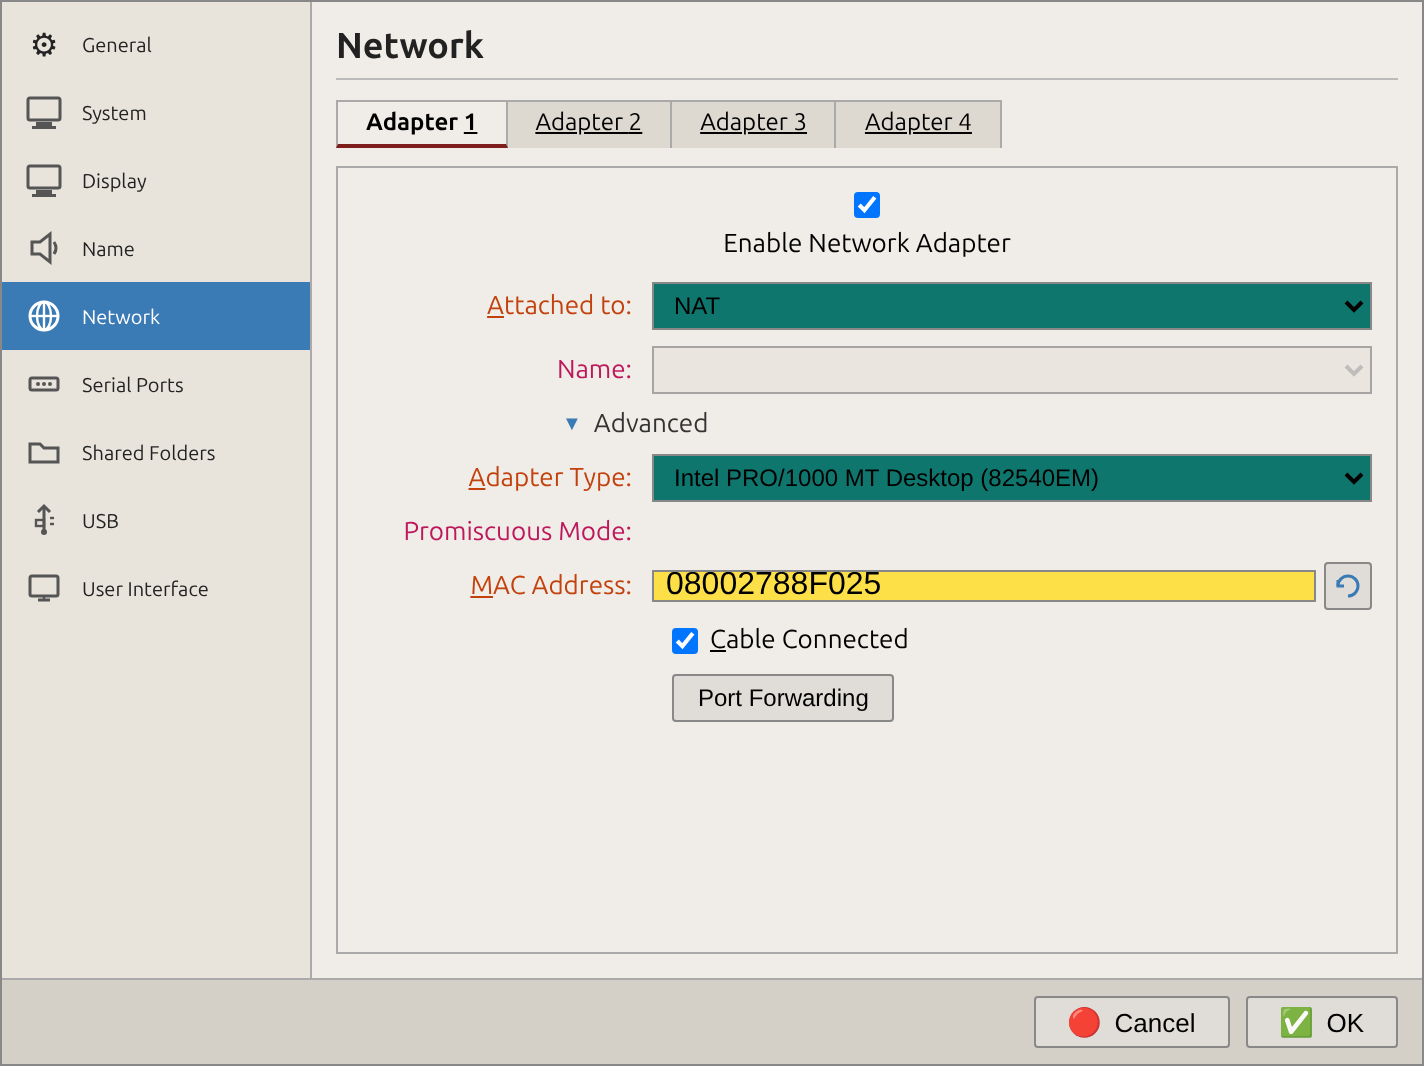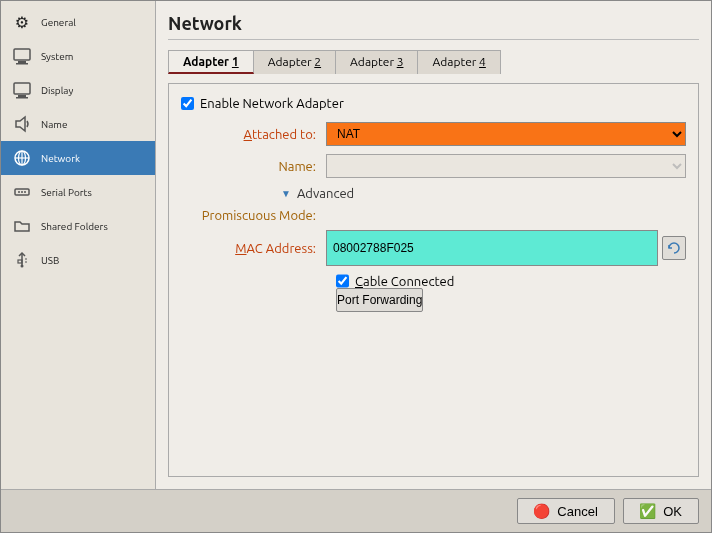--- a/index.html
+++ b/index.html
@@ -89,73 +89,75 @@
       position: relative;
     }
     .tab.active {
       background: #f0ede8;
       border-bottom: 2px solid #7f1d1d;
       font-weight: bold;
       z-index: 2;
     }
     .tab + .tab {
       margin-left: -1px;
+      text-decoration: underline;
     }
     
     .content-area {
       border: 1px solid #aaa;
       background: #f0ede8;
       padding: 12px;
       flex: 1;
       margin-top: -1px;
     }
     .enable-row {
       display: flex;
       align-items: center;
       margin-bottom: 12px;
       gap: 6px;
+      flex-direction: column;
     }
     .form-row {
       display: flex;
       align-items: center;
       margin-bottom: 8px;
     }
     .form-label {
       width: 145px;
       text-align: right;
       padding-right: 10px;
       color: #c2410c;
       font-size: 13px;
     }
     .form-label.disabled {
-      color: #a16207;
+      color: #be185d;
     }
     .form-control {
       flex: 1;
       max-width: 360px;
     }
     select {
       width: 100%;
       padding: 3px 6px;
       border: 1px solid #888;
-      background: #f97316;
+      background: #0f766e;
       font-size: 12px;
       height: 24px;
     }
     select:disabled {
       background: #e8e4dc;
       color: #aaa;
     }
     input[type="text"] {
       width: 100%;
       padding: 3px 6px;
       border: 1px solid #888;
-      background: #5eead4;
-      font-size: 12px;
-      height: 36px;
+      background: #fde047;
+      font-size: 16px;
+      height: 16px;
     }
     input[type="text"]:disabled {
       background: #e8e4dc;
       color: #aaa;
     }
     .advanced-row {
       display: flex;
       align-items: center;
       margin-bottom: 8px;
       margin-left: 100px;
@@ -190,28 +192,30 @@
       cursor: pointer;
       display: flex;
       align-items: center;
       justify-content: center;
       font-size: 14px;
       flex-shrink: 0;
       border-radius: 2px;
     }
     .cable-row {
       display: flex;
+      align-items: center;
+      margin-bottom: 10px;
       margin-left: 155px;
       gap: 6px;
     }
     .port-forwarding-row {
       margin-left: 155px;
     }
     .port-forwarding-btn {
-      padding: 4px 0;
+      padding: 4px 12px;
       border: 1px solid #888;
       background: #e0ddd8;
       cursor: pointer;
       font-size: 12px;
       border-radius: 2px;
     }
     
     .dialog-footer {
       padding: 8px 12px;
       display: flex;
@@ -315,20 +319,30 @@
           <svg width="18" height="18" viewBox="0 0 18 18">
               <line x1="9" y1="2" x2="9" y2="15" stroke="#555" stroke-width="1.5"></line>
               <polyline points="6,5 9,2 12,5" fill="none" stroke="#555" stroke-width="1.5"></polyline>
               <rect x="5" y="9" width="4" height="3" fill="none" stroke="#555" stroke-width="1.2"></rect>
               <line x1="12" y1="8" x2="14" y2="8" stroke="#555" stroke-width="1.2"></line>
               <line x1="12" y1="11" x2="14" y2="11" stroke="#555" stroke-width="1.2"></line>
               <circle cx="9" cy="15" r="1.5" fill="#555"></circle>
             </svg>
         </span>
         <span class="sidebar-label">USB</span>
+      </div>
+      <div class="sidebar-item">
+        <span class="sidebar-icon">
+          <svg width="18" height="18" viewBox="0 0 18 18">
+              <rect x="2" y="3" width="14" height="10" rx="1" fill="none" stroke="#555" stroke-width="1.5"></rect>
+              <line x1="6" y1="15" x2="12" y2="15" stroke="#555" stroke-width="1.5"></line>
+              <line x1="9" y1="13" x2="9" y2="15" stroke="#555" stroke-width="1.2"></line>
+            </svg>
+        </span>
+        <span class="sidebar-label">User Interface</span>
       </div>
     </div>
 
     <div class="main-content">
       <div class="section-title">Network</div>
 
       <div class="tabs">
         <div class="tab active">Adapter <span class="tab-underline">1</span></div>
         <div class="tab">Adapter <span class="tab-underline">2</span></div>
         <div class="tab">Adapter <span class="tab-underline">3</span></div>
@@ -362,20 +376,29 @@
               <option></option>
             </select>
           </div>
         </div>
 
         <div class="advanced-row">
           <span class="advanced-triangle">▼</span>
           <span>Advanced</span>
         </div>
 
+        <div class="form-row">
+          <div class="form-label"><span style="text-decoration:underline">A</span>dapter Type:</div>
+          <div class="form-control">
+            <select>
+              <option>Intel PRO/1000 MT Desktop (82540EM)</option>
+              <option>Intel PRO/1000 MT Server (82545EM)</option>
+            </select>
+          </div>
+        </div>
 
         <div class="form-row">
           <div class="form-label disabled">Promiscuous Mode:</div>
         </div>
 
         <div class="form-row mac-row">
           <div class="form-label"><span style="text-decoration:underline">M</span>AC Address:</div>
           <div class="mac-input-wrapper">
             <input type="text" value="08002788F025" style="">
             <button class="refresh-btn" title="Generate new MAC">

